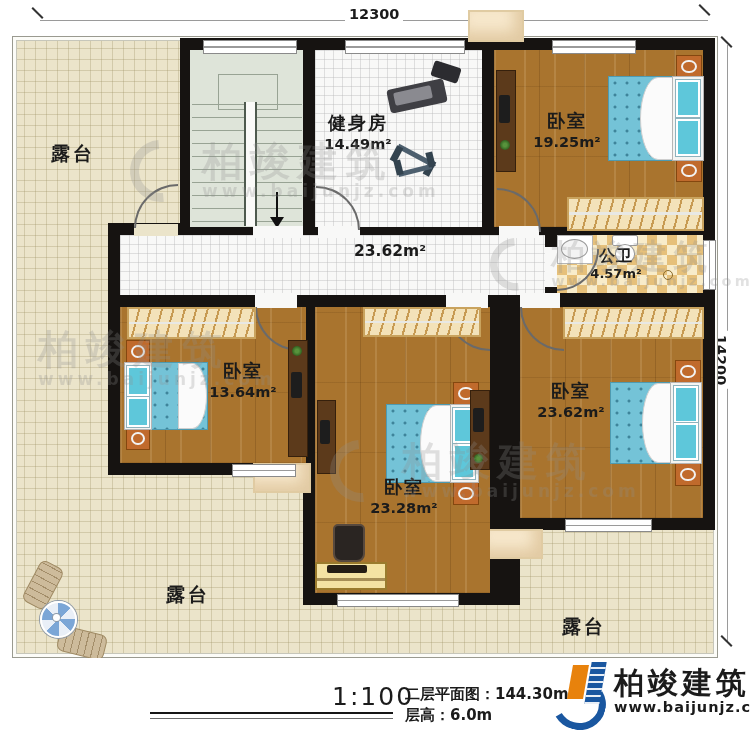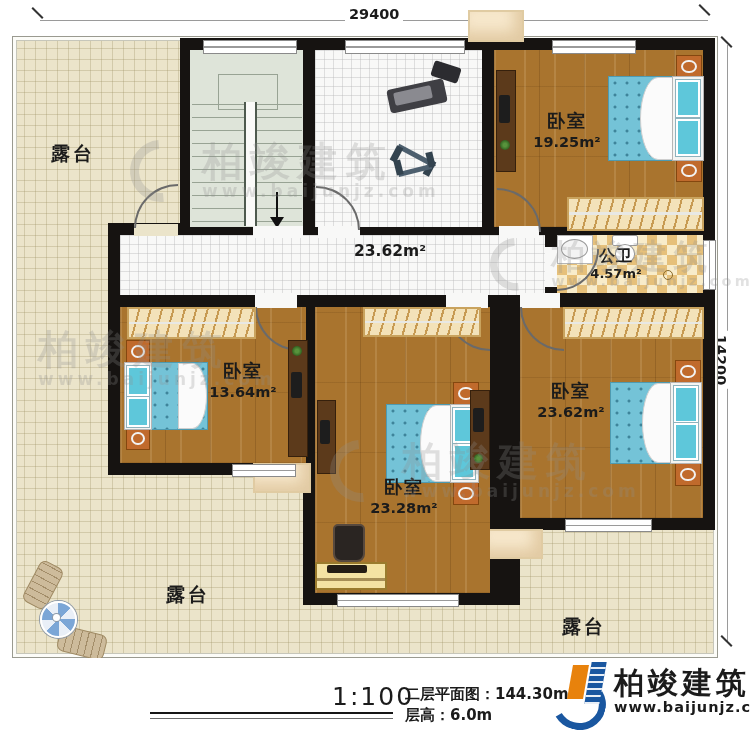--- a/index.html
+++ b/index.html
@@ -93,21 +93,21 @@
      border-top-color:transparent;border-left-color:transparent;transform:rotate(15deg);}
 </style>
 </head>
 <body>
 
 <div id="canvas">
 
   <div class="abs dline" style="left:40px;top:20px;width:668px;height:1px"></div>
   <div class="tick" style="left:30px;top:12px"></div>
   <div class="tick" style="left:697px;top:9px"></div>
-  <div class="dimtext" style="left:345px;top:6px">29400</div>
+  <div class="dimtext" style="left:345px;top:6px">12300</div>
 
   <div class="abs dline" style="left:727px;top:45px;width:1px;height:598px"></div>
   <div class="tick" style="left:719px;top:41px"></div>
   <div class="tick" style="left:719px;top:640px"></div>
   <div class="dimtext" style="left:692px;top:352px;transform:rotate(90deg)">14200</div>
 
   <div class="abs terrace" style="left:12px;top:36px;width:704px;height:620px"></div>
 
   <div class="abs" style="left:30px;top:562px;width:24px;height:44px;background:#cdbb9b;border:1px solid #9f8a63;border-radius:7px;transform:rotate(28deg);background-image:repeating-linear-gradient(0deg,transparent 0 6px,rgba(120,95,55,.5) 6px 7px)"></div>
   <div class="abs" style="left:58px;top:630px;width:46px;height:24px;background:#cdbb9b;border:1px solid #9f8a63;border-radius:7px;transform:rotate(14deg);background-image:repeating-linear-gradient(90deg,transparent 0 6px,rgba(120,95,55,.5) 6px 7px)"></div>
@@ -235,20 +235,24 @@
   <div class="abs monitor" style="left:320px;top:420px;width:10px;height:24px"></div>
 
   <div class="abs desk" style="left:470px;top:390px;width:18px;height:78px"></div>
   <div class="abs monitor" style="left:473px;top:408px;width:11px;height:24px"></div>
   <div class="abs plant" style="left:474px;top:454px;width:9px;height:9px"></div>
 
   <div class="abs tvchair" style="left:333px;top:524px;width:28px;height:34px"></div>
   <div class="abs tvstand" style="left:315px;top:562px;width:68px;height:24px"></div>
   <div class="abs" style="left:327px;top:565px;width:40px;height:8px;background:#241d14;border-radius:2px"></div>
 
+  <div class="rlabel" style="left:358px;top:112px">
+    <span class="rname">健身房</span>
+    <span class="rarea">14.49m²</span>
+  </div>
   <div class="rlabel" style="left:567px;top:110px">
     <span class="rname">卧室</span>
     <span class="rarea">19.25m²</span>
   </div>
   <div class="halllabel" style="left:390px;top:242px">23.62m²</div>
   <div class="rlabel small" style="left:616px;top:246px">
     <span class="rname">公卫</span>
     <span class="rarea">4.57m²</span>
   </div>
   <div class="rlabel" style="left:243px;top:360px">

